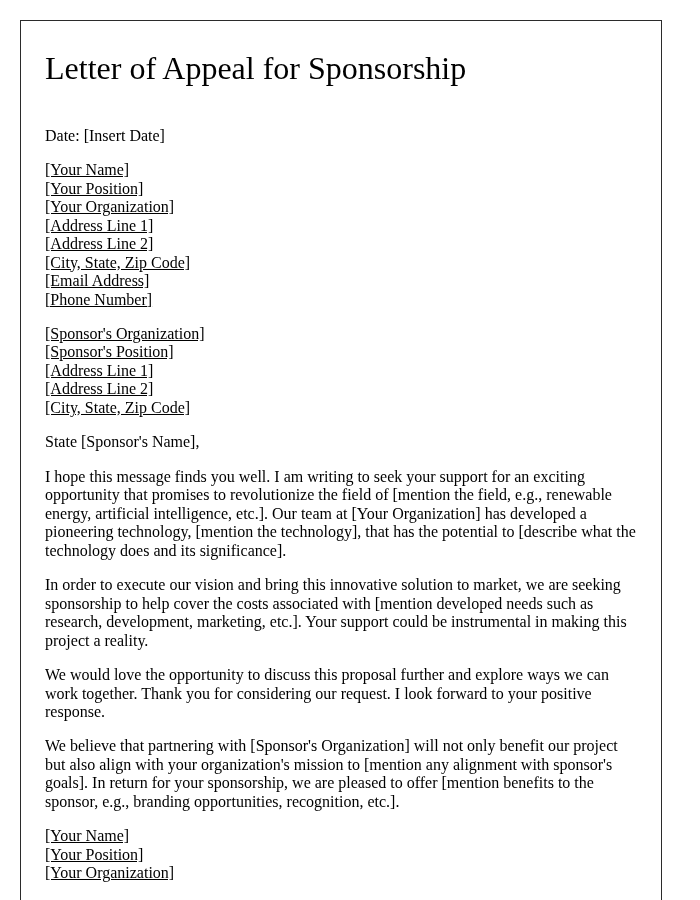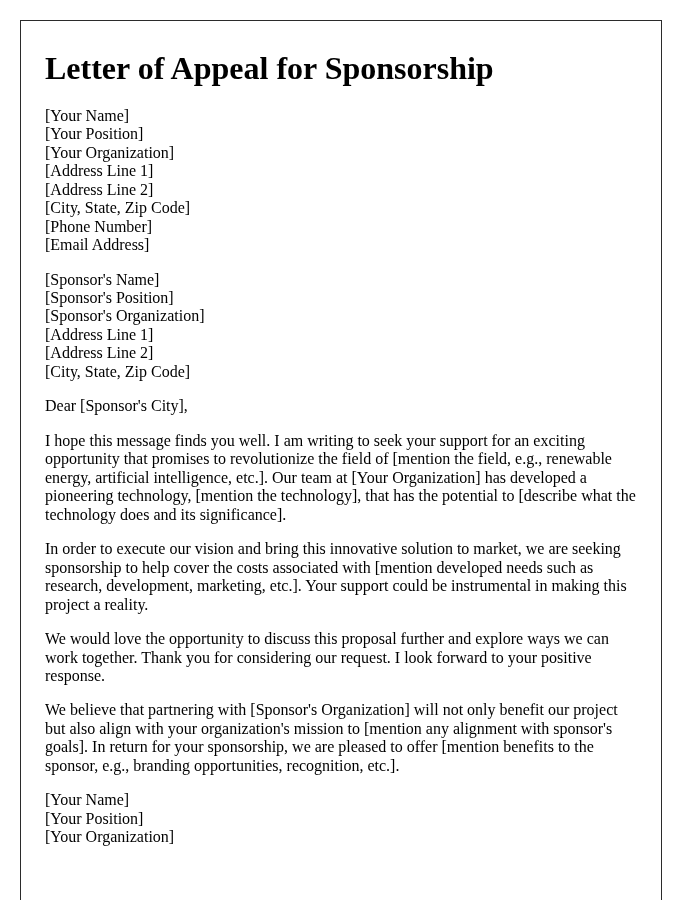--- a/index.html
+++ b/index.html
@@ -21,62 +21,63 @@
     top: 20px;
     width: 642px;
     min-height: 920px; 
     box-sizing: border-box;
     border: 1.5px solid #2b2b2b;
     padding: 8px 24px 24px 24px;
     background: #ffffff;
   }
   .letter h1 {
     font-size: 32px;
-    font-weight: bold;
-    margin: 21px 0 20px 0;
+    font-weight: normal;
+    margin: 21px 0 40px 0;
     line-height: 1.15;
   }
   .letter p {
     font-size: 16px;
     line-height: 1.155;
     margin: 16px 0;
   }
   .line {
     display: block;
+    text-decoration: underline;
   }
 </style>
 </head>
 <body>
 
 <div class="letter">
 
   <h1>Letter of Appeal for Sponsorship</h1>
 
+  <p>Date: [Insert Date]</p>
 
   <p>
     <span class="line">[Your Name]</span>
     <span class="line">[Your Position]</span>
     <span class="line">[Your Organization]</span>
     <span class="line">[Address Line 1]</span>
     <span class="line">[Address Line 2]</span>
     <span class="line">[City, State, Zip Code]</span>
+    <span class="line">[Email Address]</span>
     <span class="line">[Phone Number]</span>
-    <span class="line">[Email Address]</span>
   </p>
 
   <p>
-    <span class="line">[Sponsor's Name]</span>
+    <span class="line">[Sponsor's Organization]</span>
     <span class="line">[Sponsor's Position]</span>
-    <span class="line">[Sponsor's Organization]</span>
     <span class="line">[Address Line 1]</span>
     <span class="line">[Address Line 2]</span>
     <span class="line">[City, State, Zip Code]</span>
   </p>
 
-  <p>Dear [Sponsor's City],</p>
+  <p>State [Sponsor's Name],</p>
 
   <p>I hope this message finds you well. I am writing to seek your support for an exciting opportunity that promises to revolutionize the field of [mention the field, e.g., renewable energy, artificial intelligence, etc.]. Our team at [Your Organization] has developed a pioneering technology, [mention the technology], that has the potential to [describe what the technology does and its significance].</p>
   <p>In order to execute our vision and bring this innovative solution to market, we are seeking sponsorship to help cover the costs associated with [mention developed needs such as research, development, marketing, etc.]. Your support could be instrumental in making this project a reality.</p>
   <p>We would love the opportunity to discuss this proposal further and explore ways we can work together. Thank you for considering our request. I look forward to your positive response.</p>
   <p>We believe that partnering with [Sponsor's Organization] will not only benefit our project but also align with your organization's mission to [mention any alignment with sponsor's goals]. In return for your sponsorship, we are pleased to offer [mention benefits to the sponsor, e.g., branding opportunities, recognition, etc.].</p>
 
   <p>
     <span class="line">[Your Name]</span>
     <span class="line">[Your Position]</span>
     <span class="line">[Your Organization]</span>

